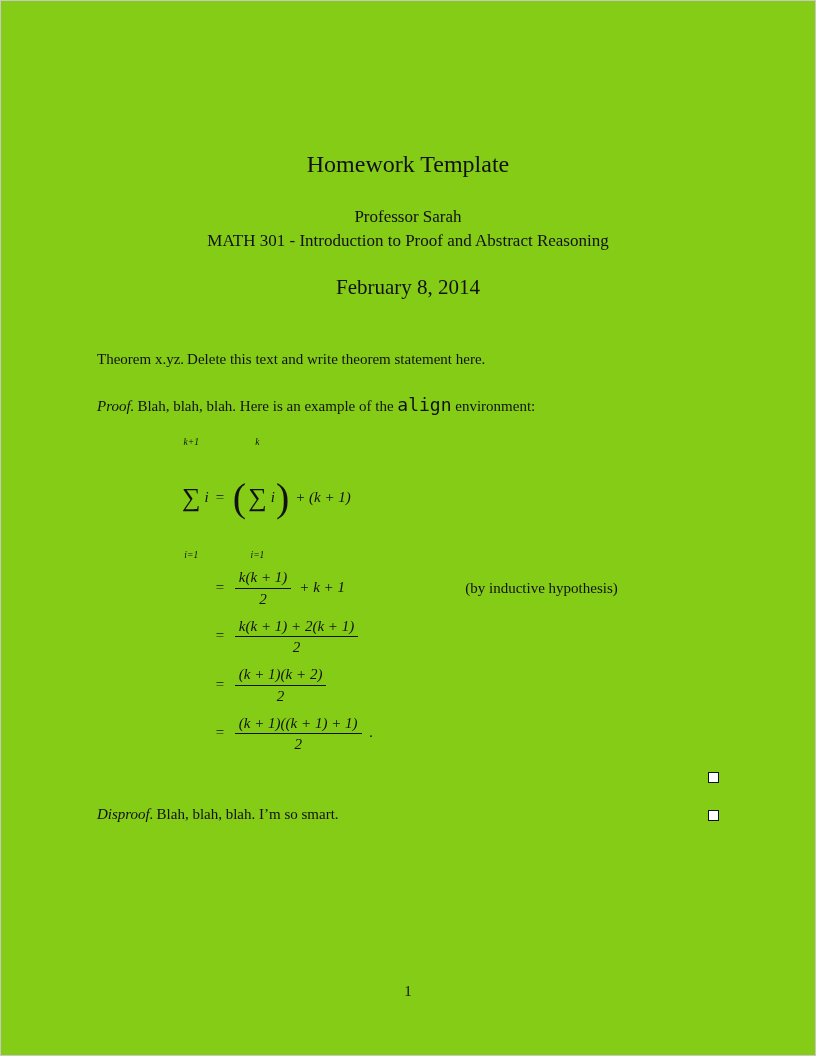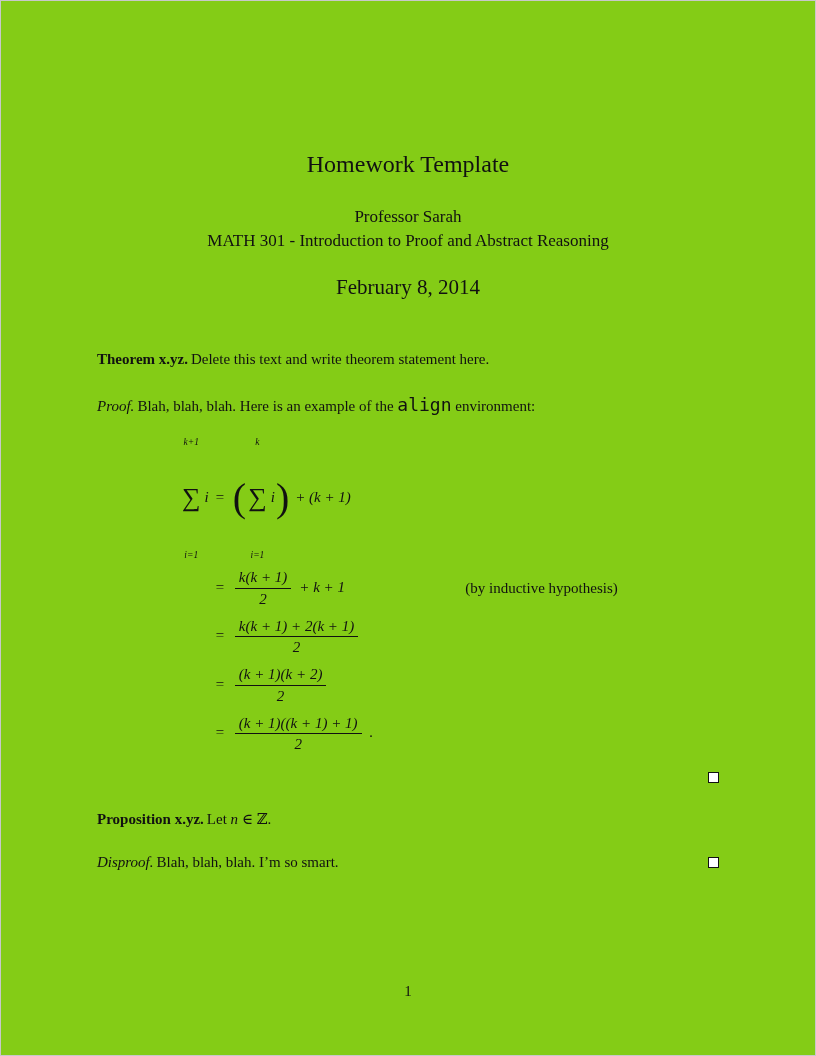--- a/index.html
+++ b/index.html
@@ -27,21 +27,21 @@
   .author-line, .course-line {
     font-size: 17px;
     line-height: 24px;
   }
   .date-line {
     font-size: 21px;
     margin-top: 19px;
   }
   .para { margin-top: 21px; }
   .theorem-para { margin-top: 46px; }
-  .thm-label { font-weight: bold; margin-right: 3px; margin-top: 26px; }
+  .thm-label { font-weight: normal; margin-right: 3px; margin-top: 26px; }
   .proof-label { font-style: italic; margin-right: 3px; }
   code.tt {
     font-family: "DejaVu Sans Mono", "Liberation Mono", monospace;
     font-size: 18px;
     font-style: normal;
   }
   
   .align-block {
     display: grid;
     grid-template-columns: max-content max-content max-content;
@@ -158,21 +158,20 @@
     <div class="mcell lhs"></div>
     <div class="mcell rhs"><span class="eq">=</span><span class="frac"><span class="num">(k + 1)((k + 1) + 1)</span><span class="den">2</span></span><span class="tail">.</span></div>
     <div class="mcell note"></div>
 
   </div>
 
   <div class="qed-row">
     <span class="qed"></span>
   </div>
 
-  <p class="para proposition-para"><b class="thm-label">Proposition x.yz.</b><span>Let </span><span class="ivar">n</span><span> ∈ ℤ.</span></p>
 
   <div class="para disproof-para">
     <span class="disproof-text"><i class="proof-label">Disproof.</i><span>Blah, blah, blah. I’m so smart.</span></span>
     <span class="qed"></span>
   </div>
 
   <footer class="footer">
     <span>1</span>
   </footer>
 

